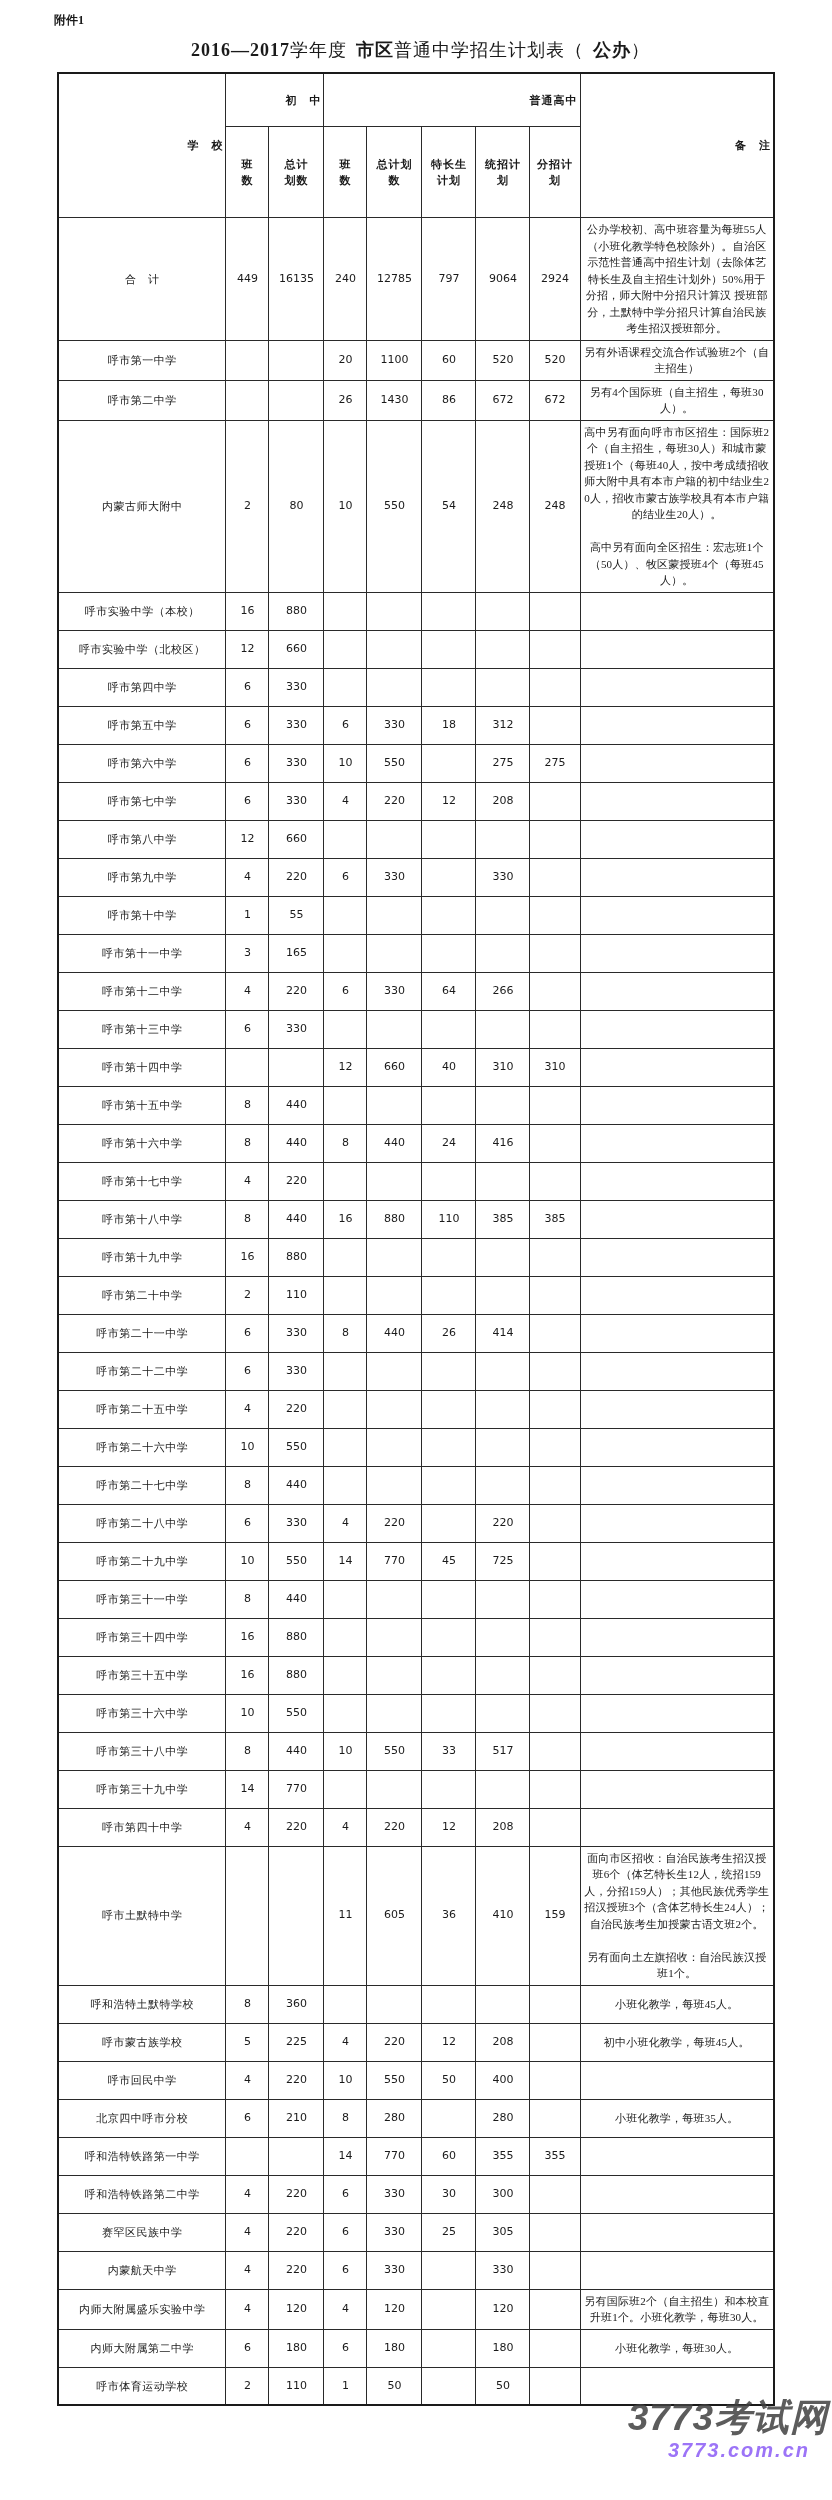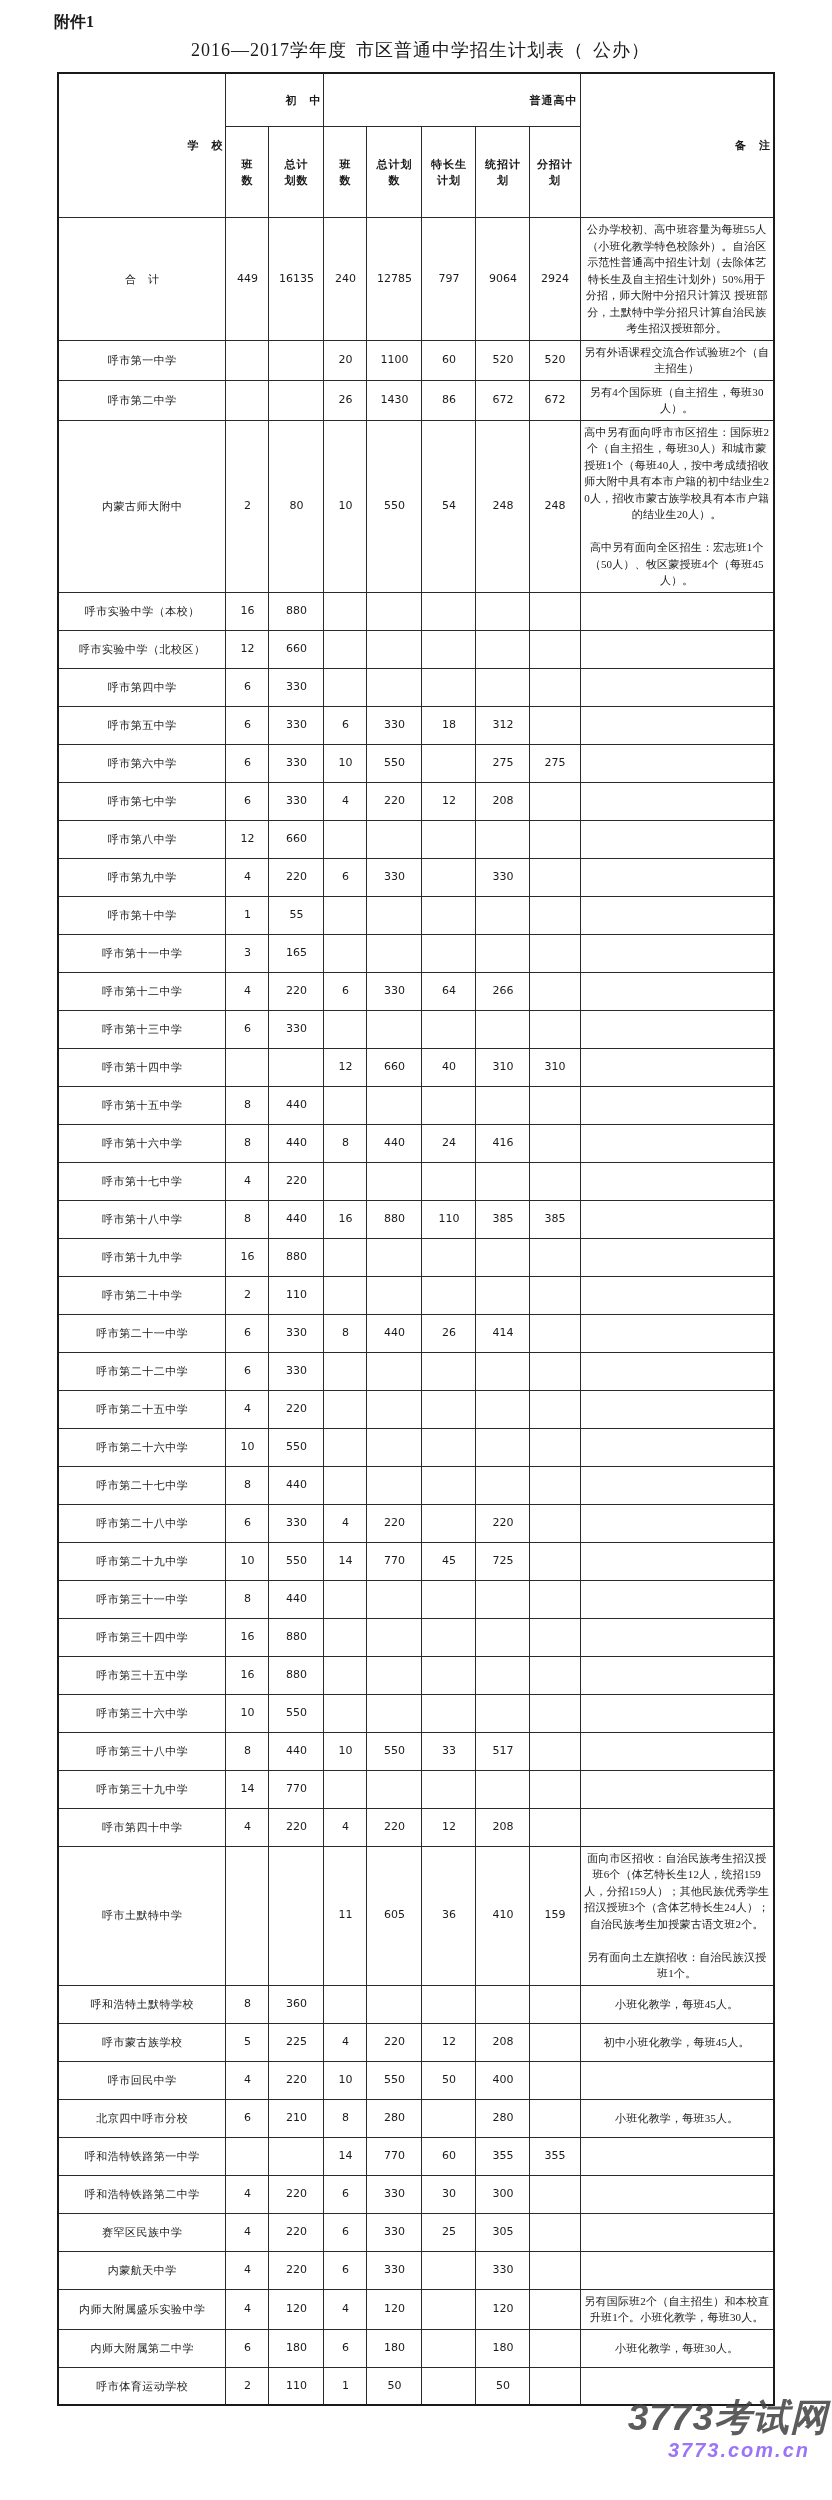--- a/index.html
+++ b/index.html
@@ -6,30 +6,30 @@
   body{
     width:832px; height:2500px;
     background:#ffffff;
     position:relative;
     font-family:"Liberation Serif","DejaVu Serif",serif;
     color:#1a1a1a;
     overflow:hidden;
   }
   .attachment{
     position:absolute; left:54px; top:12px;
-    font-size:16px; font-weight:bold;text-align:right;
+    font-size:12px; font-weight:bold;text-align:right;
   }
   .title{
     margin:38px 0 10px 0;
     text-align:center;
     font-size:18px;
     font-weight:normal;
     letter-spacing:1px;
   }
-  .title .b{font-weight:normal;margin-left:9px;}
+  .title .b{font-weight:bold;margin-left:9px;}
   table.sheet{
     width:716px;
     margin:0 auto;
     border-collapse:collapse;
     table-layout:fixed;
     border:2px solid #1a1a1a;
   }
   table.sheet th, table.sheet td{
     border:1px solid #2a2a2a;
     vertical-align:middle;

